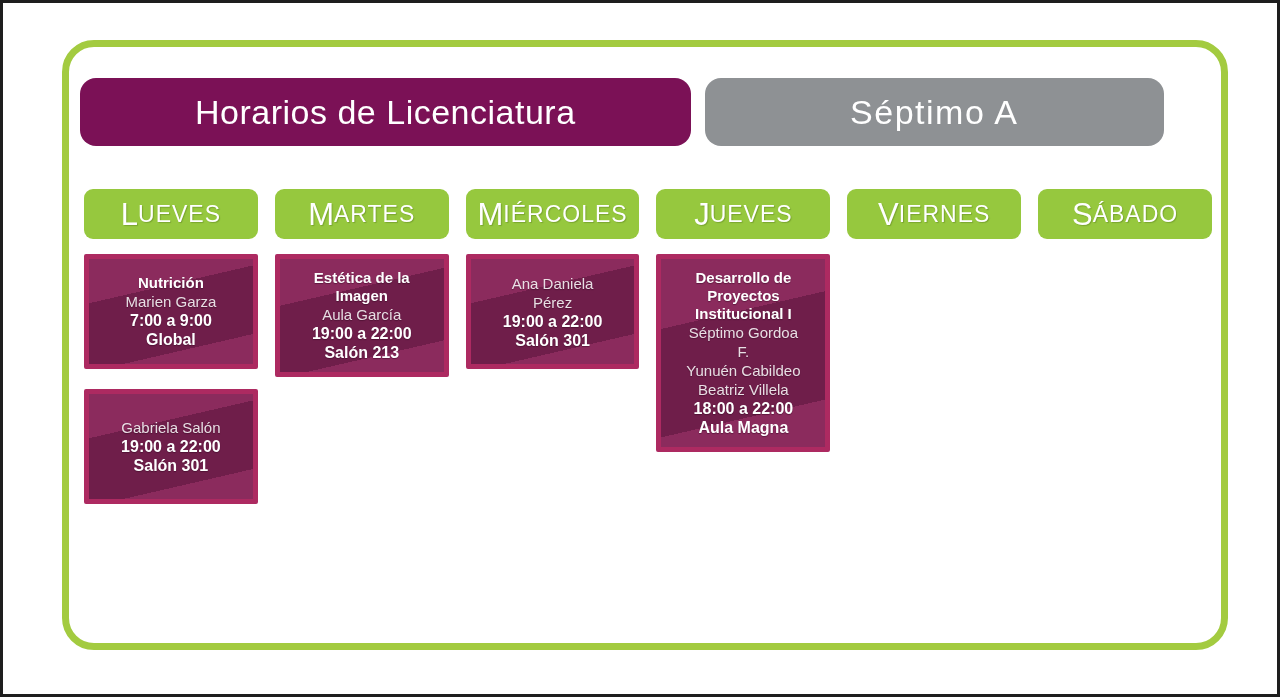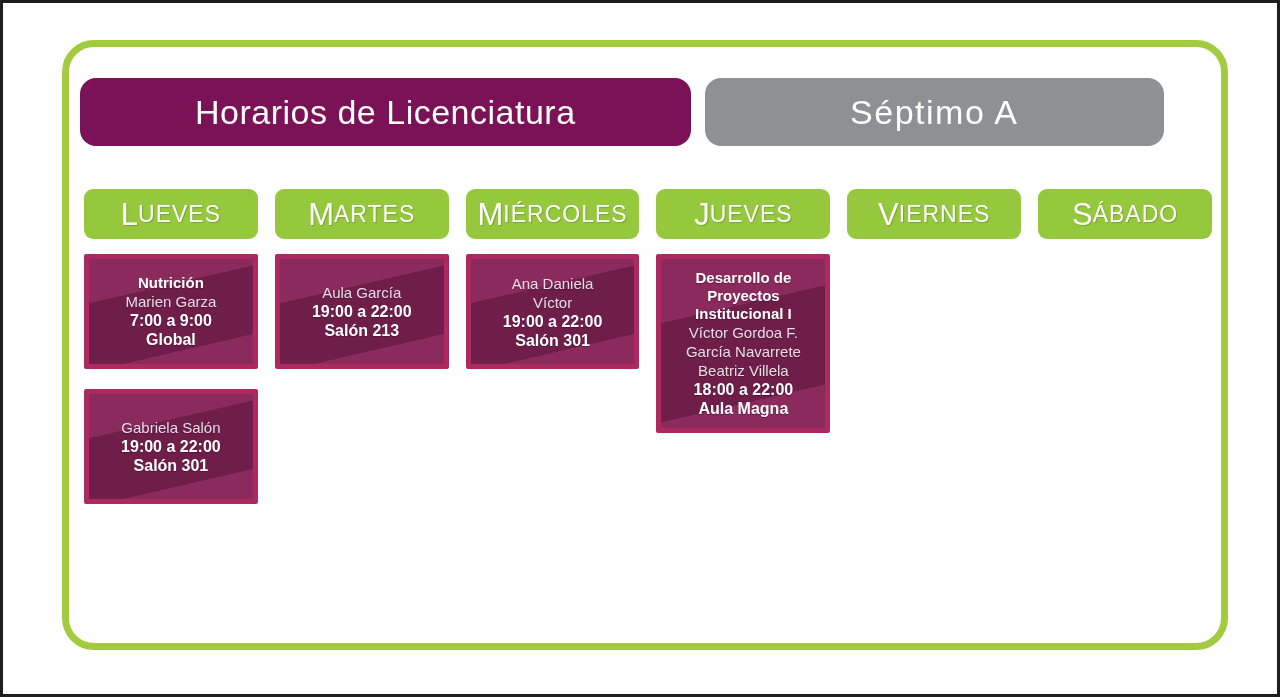--- a/index.html
+++ b/index.html
@@ -98,37 +98,38 @@
           <div class="room">Global</div>
         </div>
         <div class="card">
           <div class="teacher">Gabriela Salón</div>
           <div class="time">19:00 a 22:00</div>
           <div class="room">Salón 301</div>
         </div>
       </div>
       <div class="day-column">
         <div class="card">
+          <div class="class-name">Estética de la Imagen</div>
           <div class="teacher">Aula García</div>
           <div class="time">19:00 a 22:00</div>
           <div class="room">Salón 213</div>
         </div>
       </div>
       <div class="day-column">
         <div class="card">
-          <div class="teacher">Ana Daniela Víctor</div>
+          <div class="teacher">Ana Daniela Pérez</div>
           <div class="time">19:00 a 22:00</div>
           <div class="room">Salón 301</div>
         </div>
       </div>
       <div class="day-column">
         <div class="card">
           <div class="class-name">Desarrollo de Proyectos Institucional I</div>
-          <div class="teacher">Víctor Gordoa F.</div>
-          <div class="teacher">García Navarrete</div>
+          <div class="teacher">Séptimo Gordoa F.</div>
+          <div class="teacher">Yunuén Cabildeo</div>
           <div class="teacher">Beatriz Villela</div>
           <div class="time">18:00 a 22:00</div>
           <div class="room">Aula Magna</div>
         </div>
       </div>
       <div class="day-column"></div>
       <div class="day-column"></div>
     </div>
 </div>
 

